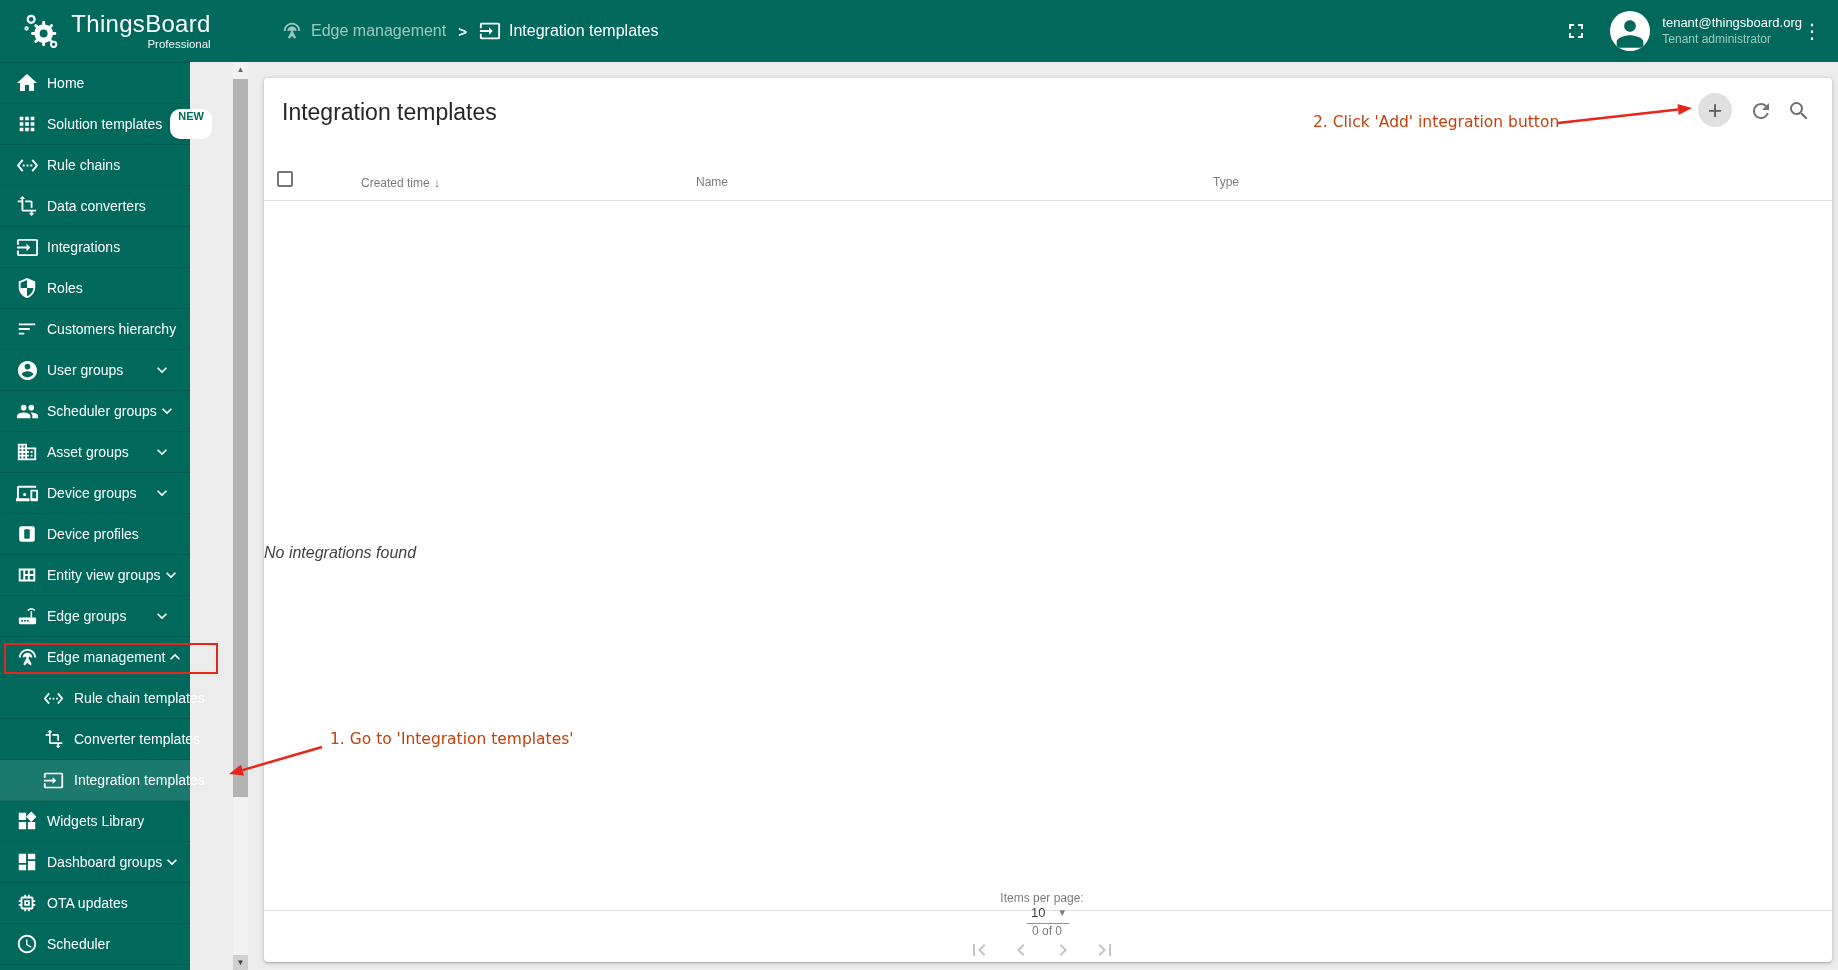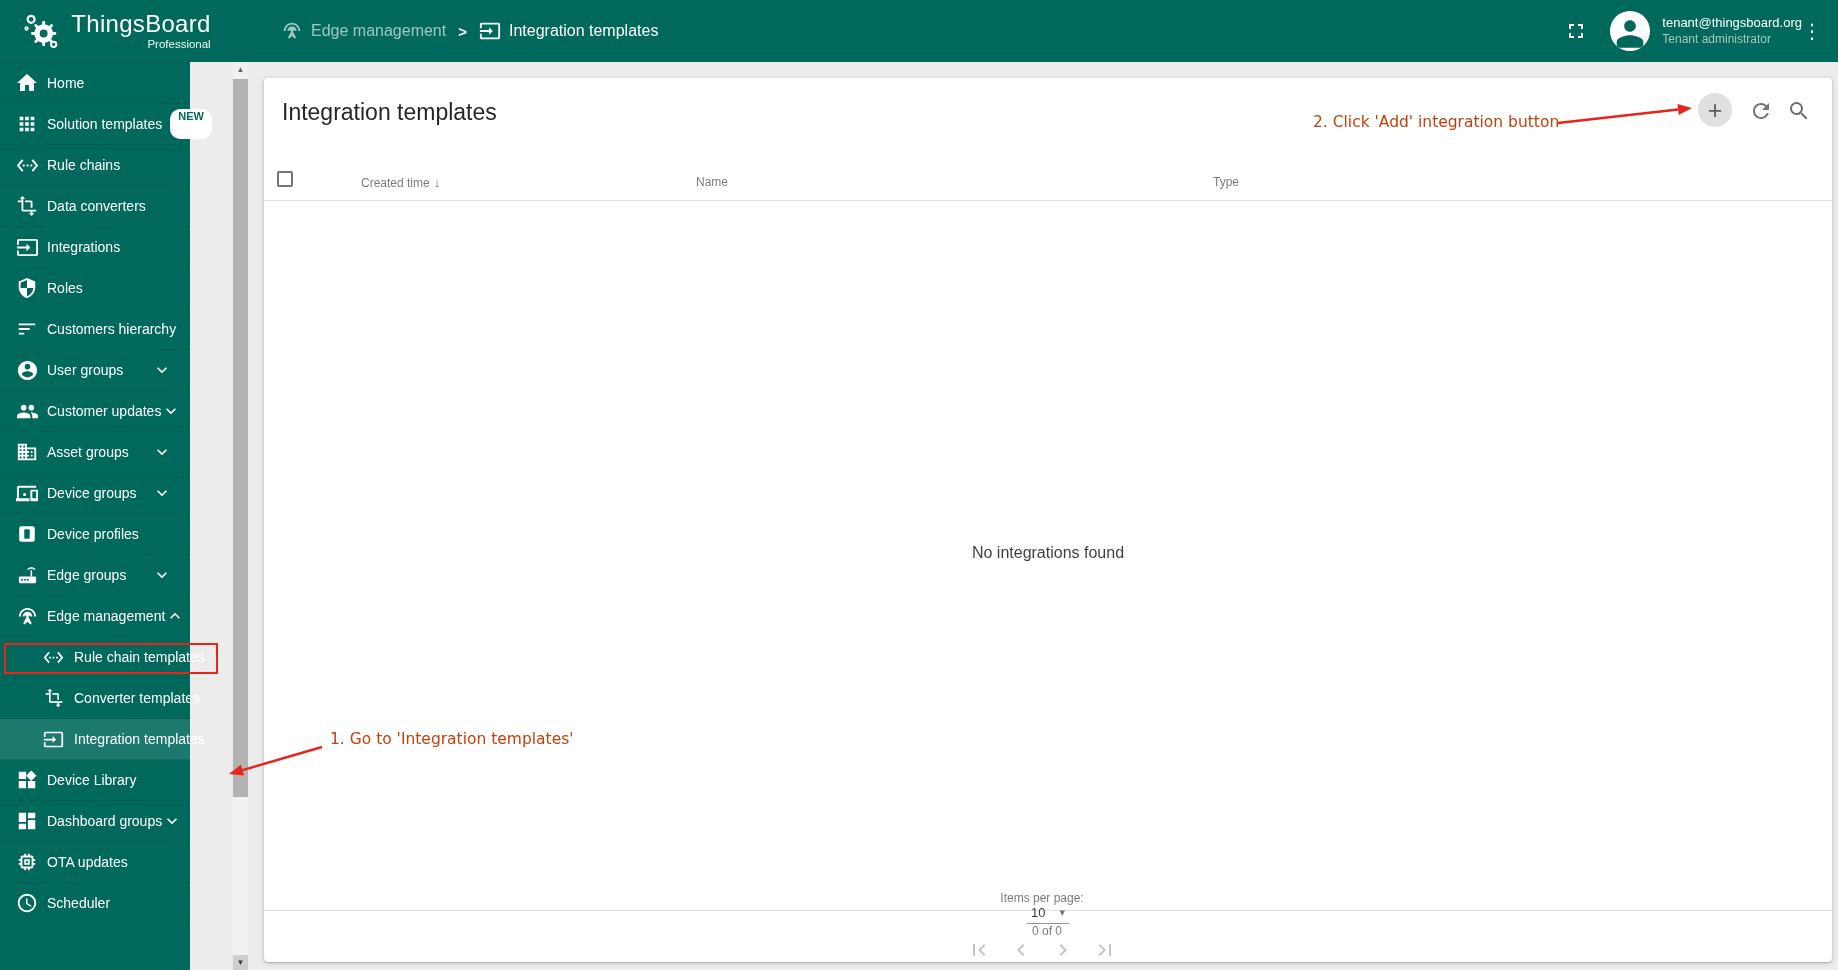--- a/index.html
+++ b/index.html
@@ -62,21 +62,21 @@
 
   .thead{position:absolute;left:0;right:0;top:84px;height:39px;border-bottom:1px solid #e0e0e0;
          color:rgba(0,0,0,.54);font-size:12px;font-weight:500;}
   .checkbox{position:absolute;left:13px;top:9px;width:16px;height:16px;border:2px solid #757575;border-radius:2px;cursor:pointer;}
   .th{position:absolute;top:13px;cursor:pointer;}
   .th-created{left:97px;}
   .th-name{left:432px;}
   .th-type{left:949px;}
   .sort-arrow{font-size:13px;margin-left:4px;color:rgba(0,0,0,.6);}
 
-  .empty{position:absolute;left:0;right:0;top:466px;text-align:center;font-size:16px;color:rgba(0,0,0,.76);}
+  .empty{position:absolute;left:0;right:0;top:466px;font-size:16px;color:rgba(0,0,0,.76);font-style:italic;}
 
   .paginator{position:absolute;left:0;right:0;bottom:0;height:52px;border-top:1px solid #e0e0e0;
              display:flex;align-items:center;justify-content:flex-end;color:rgba(0,0,0,.54);font-size:12px;padding-right:12px;flex-direction:column;}
   .pg-select{display:flex;align-items:center;gap:14px;margin-left:12px;padding:0 4px 3px 4px;
              border-bottom:1px solid rgba(0,0,0,.42);color:rgba(0,0,0,.78);font-size:13px;cursor:pointer;}
   .pg-caret{font-size:11px;color:rgba(0,0,0,.54);}
   .pg-range{margin:0 30px 0 40px;}
   .pg-nav{display:flex;gap:18px;align-items:center;}
   .pg-nav svg{cursor:default;}
 
@@ -234,21 +234,21 @@
         </svg>
       </span>
   </div>
 
   <div class="nav-item">
     <span class="nav-icon">
         <svg width="23" height="23" viewBox="0 0 24 24" fill="#fff">
           <path d="M16 11c1.66 0 2.99-1.34 2.99-3S17.66 5 16 5c-1.66 0-3 1.34-3 3s1.34 3 3 3zm-8 0c1.66 0 2.99-1.34 2.99-3S9.66 5 8 5C6.34 5 5 6.34 5 8s1.34 3 3 3zm0 2c-2.33 0-7 1.17-7 3.5V19h14v-2.5c0-2.33-4.67-3.5-7-3.5zm8 0c-.29 0-.62.02-.97.05 1.16.84 1.97 1.97 1.97 3.45V19h6v-2.5c0-2.33-4.67-3.5-7-3.5z"></path>
         </svg>
       </span>
-    <span class="nav-label">Customer updates</span>
+    <span class="nav-label">Scheduler groups</span>
     <span class="nav-chevron">
         <svg width="20" height="20" viewBox="0 0 24 24" fill="#fff">
           <path d="M16.59 8.59 12 13.17 7.41 8.59 6 10l6 6 6-6z"></path>
         </svg>
       </span>
   </div>
 
   <div class="nav-item">
     <span class="nav-icon">
         <svg width="22" height="22" viewBox="0 0 24 24" fill="#fff">
@@ -281,20 +281,33 @@
   <div class="nav-item">
     <span class="nav-icon">
         <svg width="22" height="22" viewBox="0 0 24 24">
           <rect x="3.5" y="3.5" width="17" height="17" rx="2.5" fill="#fff"></rect>
           <rect x="9" y="6.8" width="6" height="10.4" rx="1.2" fill="#00695C"></rect>
         </svg>
       </span>
     <span class="nav-label">Device profiles</span>
   </div>
 
+  <div class="nav-item">
+    <span class="nav-icon">
+        <svg width="22" height="22" viewBox="0 0 24 24" fill="#fff">
+          <path d="M21 5H3v14h18V5zM8 17H5V7h3v10zm5 0h-3v-4h3v4zm0-6h-3V7h3v4zm6 6h-4v-4h4v4zm0-6h-4V7h4v4z"></path>
+        </svg>
+      </span>
+    <span class="nav-label">Entity view groups</span>
+    <span class="nav-chevron">
+        <svg width="20" height="20" viewBox="0 0 24 24" fill="#fff">
+          <path d="M16.59 8.59 12 13.17 7.41 8.59 6 10l6 6 6-6z"></path>
+        </svg>
+      </span>
+  </div>
 
   <div class="nav-item">
     <span class="nav-icon">
         <svg width="23" height="23" viewBox="0 0 24 24" fill="#fff">
           <rect x="3" y="13" width="18" height="7" rx="1.2"></rect>
           <rect x="15.2" y="6.5" width="1.6" height="6.5"></rect>
           <path d="M12.8 6.2c.85-.85 2-1.35 3.2-1.35s2.35.5 3.2 1.35l1.1-1.1C19.15 3.95 17.6 3.3 16 3.3s-3.15.65-4.3 1.8l1.1 1.1z"></path>
           <circle cx="6.3" cy="16.5" r="1" fill="#00695C"></circle>
           <circle cx="9.3" cy="16.5" r="1" fill="#00695C"></circle>
           <circle cx="12.3" cy="16.5" r="1" fill="#00695C"></circle>
@@ -348,21 +361,21 @@
       </span>
     <span class="nav-label">Integration templates</span>
   </div>
 
   <div class="nav-item">
     <span class="nav-icon">
         <svg width="22" height="22" viewBox="0 0 24 24" fill="#fff">
           <path d="M13 13v8h8v-8h-8zM3 21h8v-8H3v8zM3 3v8h8V3H3zm13.66-1.31L11 7.34 16.66 13l5.66-5.66-5.66-5.65z"></path>
         </svg>
       </span>
-    <span class="nav-label">Device Library</span>
+    <span class="nav-label">Widgets Library</span>
   </div>
 
   <div class="nav-item">
     <span class="nav-icon">
         <svg width="22" height="22" viewBox="0 0 24 24" fill="#fff">
           <path d="M3 13h8V3H3v10zm0 8h8v-6H3v6zm10 0h8V11h-8v10zm0-18v6h8V3h-8z"></path>
         </svg>
       </span>
     <span class="nav-label">Dashboard groups</span>
     <span class="nav-chevron">

